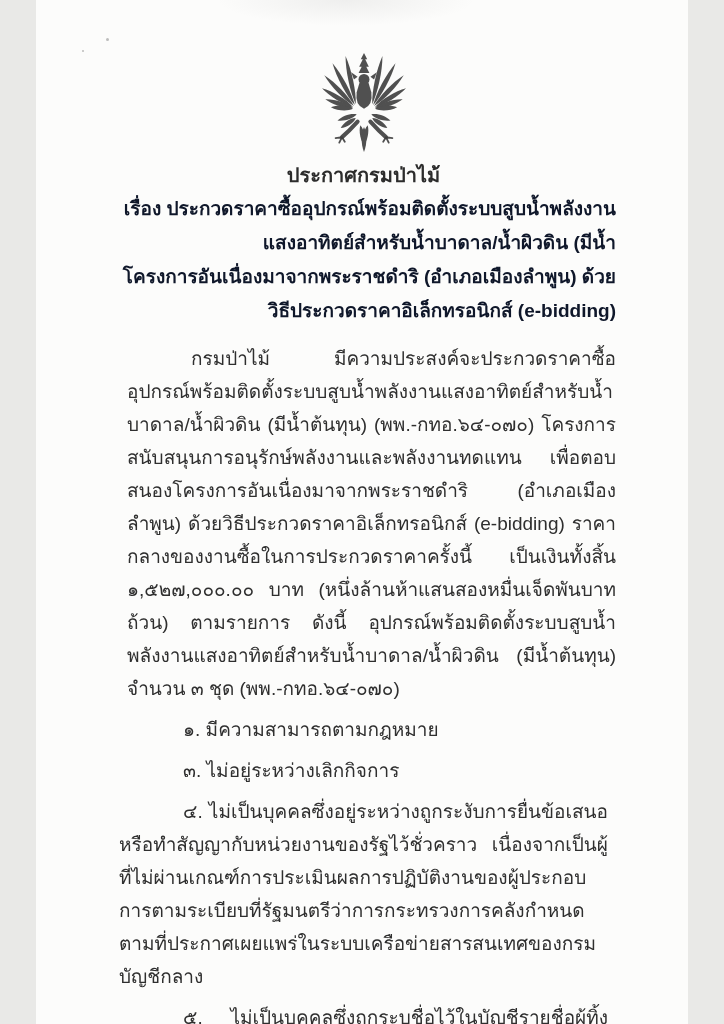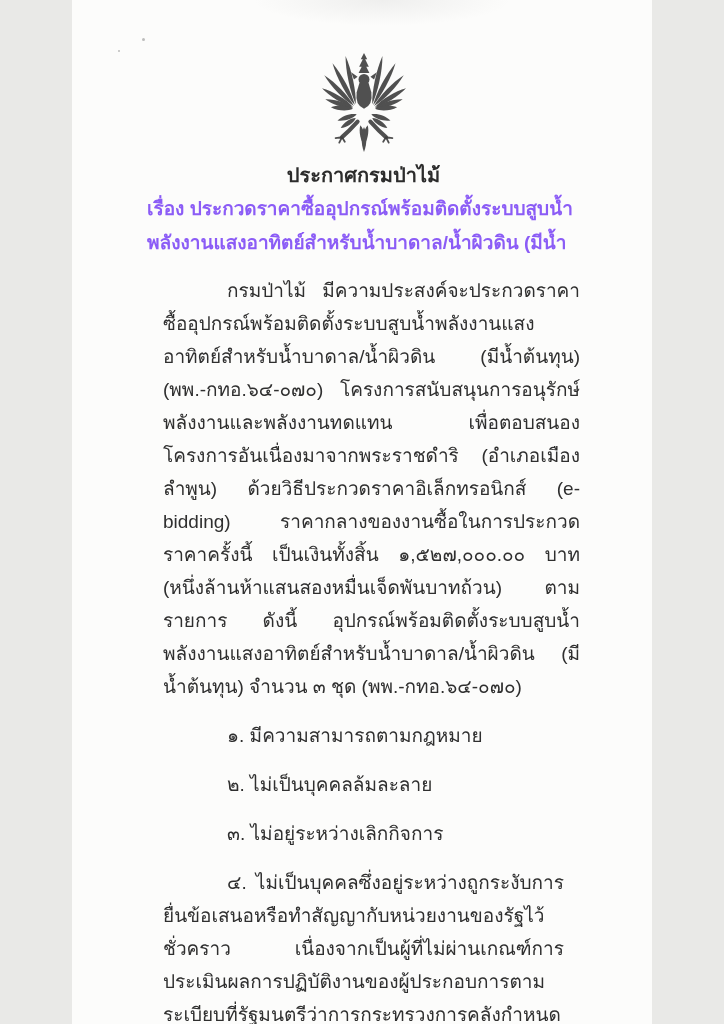--- a/index.html
+++ b/index.html
@@ -2,21 +2,21 @@
 <html><head>
 <meta charset="utf-8">
 <style>
   html, body {
     margin: 0;
     padding: 0;
     background: #e9e9e7;
   }
   .page {
     position: relative;
-    width: 580px;
+    width: 652px;
     height: 1024px;
     margin: 0 auto;
     background: #fcfcfb;
     overflow: hidden;
     font-family: "Liberation Sans", "DejaVu Sans", sans-serif;
     color: #2f2f2f;
     box-sizing: border-box;
     padding: 52px 72px 0 75px;
   }
   .emblem-wrap {
@@ -29,40 +29,40 @@
     font-weight: bold;
     font-size: 20px;
     line-height: 26px;
     margin: 0 0 4px 0;
     color: #2c2c2c;
   }
   .subject {
     font-weight: bold;
     font-size: 19px;
     line-height: 34px;
-    text-align: left;
+    text-align: right;
     margin: 0 auto;
     max-width: 620px;
-    color: #8b5cf6;
+    color: #0f172a;
   }
   .body-text {
     font-size: 19px;
     line-height: 33px;
     text-align: justify;
   }
   .para {
     margin: 14px 0 0 16px;
     text-indent: 64px;
   }
   .qual-heading {
     margin: 16px 0 0 0;
     text-indent: 64px;
   }
   .qual-item {
-    margin: 16px;
+    margin: 8px;
     text-indent: 64px;
   }
   .speck {
     position: absolute;
     border-radius: 50%;
     background: #6f6f6f;
     opacity: 0.45;
   }
   .speck.s1 { left: 70px; top: 38px; width: 3px; height: 3px; }
   .speck.s2 { left: 46px; top: 50px; width: 2px; height: 2px; }
@@ -129,27 +129,27 @@
         <path d="M46,93 l-7,1 M46,93 l-3,6 M46,93 l3,5"></path>
         <path d="M94,93 l7,1 M94,93 l3,6 M94,93 l-3,5"></path>
       </g>
     </svg>
   </div>
 
   <h1 class="doc-title">ประกาศกรมป่าไม้</h1>
 
   <div class="subject">
     <div>เรื่อง ประกวดราคาซื้ออุปกรณ์พร้อมติดตั้งระบบสูบน้ำพลังงานแสงอาทิตย์สำหรับน้ำบาดาล/น้ำผิวดิน (มีน้ำ</div>
+    <div>โครงการอันเนื่องมาจากพระราชดำริ (อำเภอเมืองลำพูน) ด้วยวิธีประกวดราคาอิเล็กทรอนิกส์ (e-bidding)</div>
   </div>
 
   <div class="body-text">
     <p class="para">กรมป่าไม้ มีความประสงค์จะประกวดราคาซื้ออุปกรณ์พร้อมติดตั้งระบบสูบน้ำพลังงานแสงอาทิตย์สำหรับน้ำบาดาล/น้ำผิวดิน (มีน้ำต้นทุน) (พพ.-กทอ.๖๔-๐๗๐) โครงการสนับสนุนการอนุรักษ์พลังงานและพลังงานทดแทน เพื่อตอบสนองโครงการอันเนื่องมาจากพระราชดำริ (อำเภอเมืองลำพูน) ด้วยวิธีประกวดราคาอิเล็กทรอนิกส์ (e-bidding) ราคากลางของงานซื้อในการประกวดราคาครั้งนี้ เป็นเงินทั้งสิ้น ๑,๕๒๗,๐๐๐.๐๐ บาท (หนึ่งล้านห้าแสนสองหมื่นเจ็ดพันบาทถ้วน) ตามรายการ ดังนี้ อุปกรณ์พร้อมติดตั้งระบบสูบน้ำพลังงานแสงอาทิตย์สำหรับน้ำบาดาล/น้ำผิวดิน (มีน้ำต้นทุน) จำนวน ๓ ชุด (พพ.-กทอ.๖๔-๐๗๐)</p>
 
 
     <p class="qual-item">๑. มีความสามารถตามกฎหมาย</p>
-    <p class="qual-item">๒. ไม่เป็นบุคคลล้มละลาย</p>
     <p class="qual-item">๓. ไม่อยู่ระหว่างเลิกกิจการ</p>
     <p class="qual-item">๔. ไม่เป็นบุคคลซึ่งอยู่ระหว่างถูกระงับการยื่นข้อเสนอหรือทำสัญญากับหน่วยงานของรัฐไว้ชั่วคราว เนื่องจากเป็นผู้ที่ไม่ผ่านเกณฑ์การประเมินผลการปฏิบัติงานของผู้ประกอบการตามระเบียบที่รัฐมนตรีว่าการกระทรวงการคลังกำหนดตามที่ประกาศเผยแพร่ในระบบเครือข่ายสารสนเทศของกรมบัญชีกลาง</p>
     <p class="qual-item">๕. ไม่เป็นบุคคลซึ่งถูกระบุชื่อไว้ในบัญชีรายชื่อผู้ทิ้งงานและได้แจ้งเวียนชื่อให้เป็นผู้ทิ้งงานของหน่วยงานของรัฐในระบบเครือข่ายสารสนเทศของกรมบัญชีกลาง ซึ่งรวมถึงนิติบุคคลที่ผู้ทิ้งงานเป็นหุ้นส่วนผู้จัดการ กรรมการผู้จัดการ ผู้บริหาร ผู้มีอำนาจในการดำเนินงานในกิจการของนิติบุคคลนั้นด้วย</p>
 
   </div>
 
 </div>
 
 </body></html>

